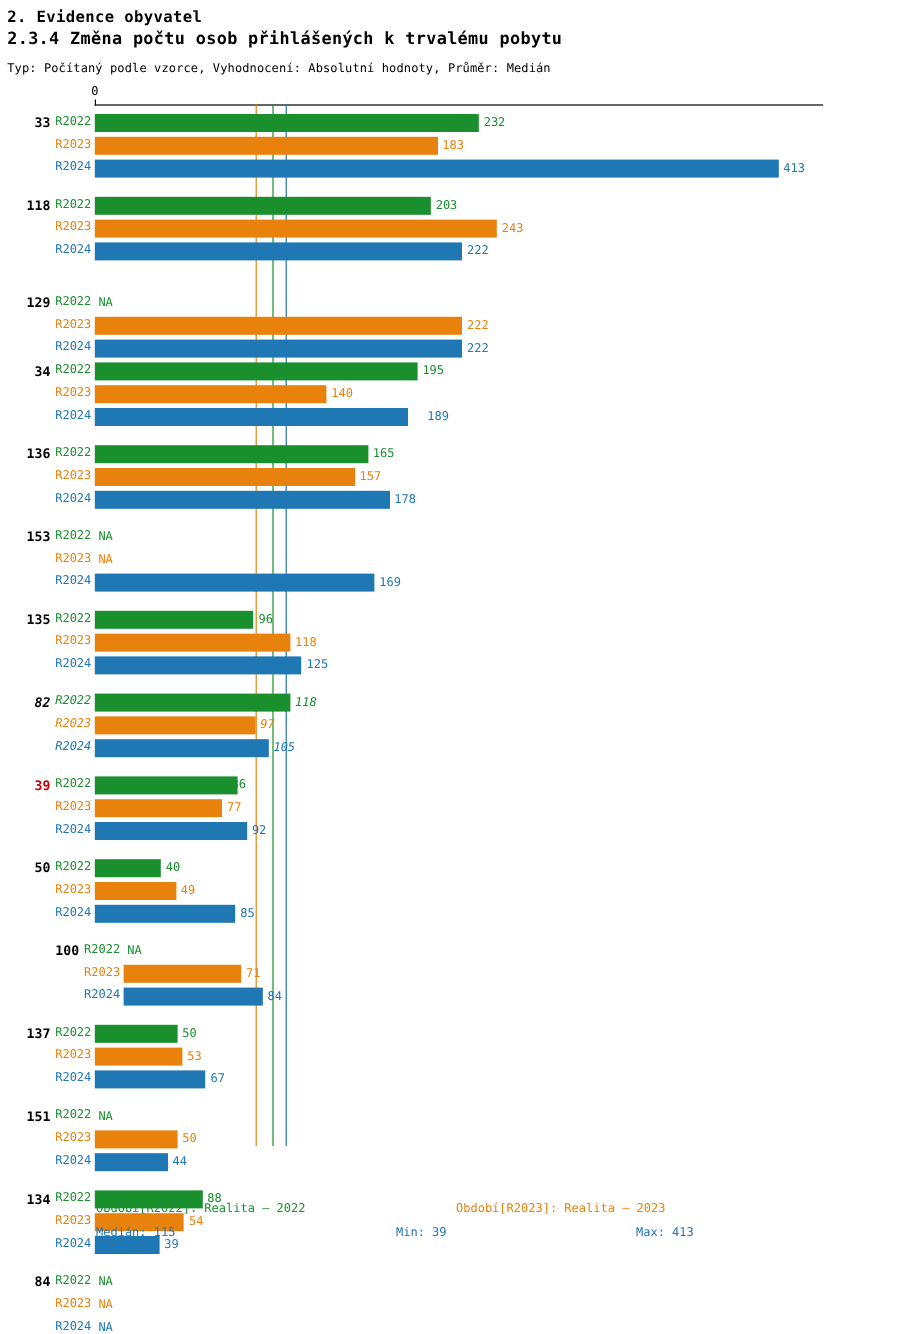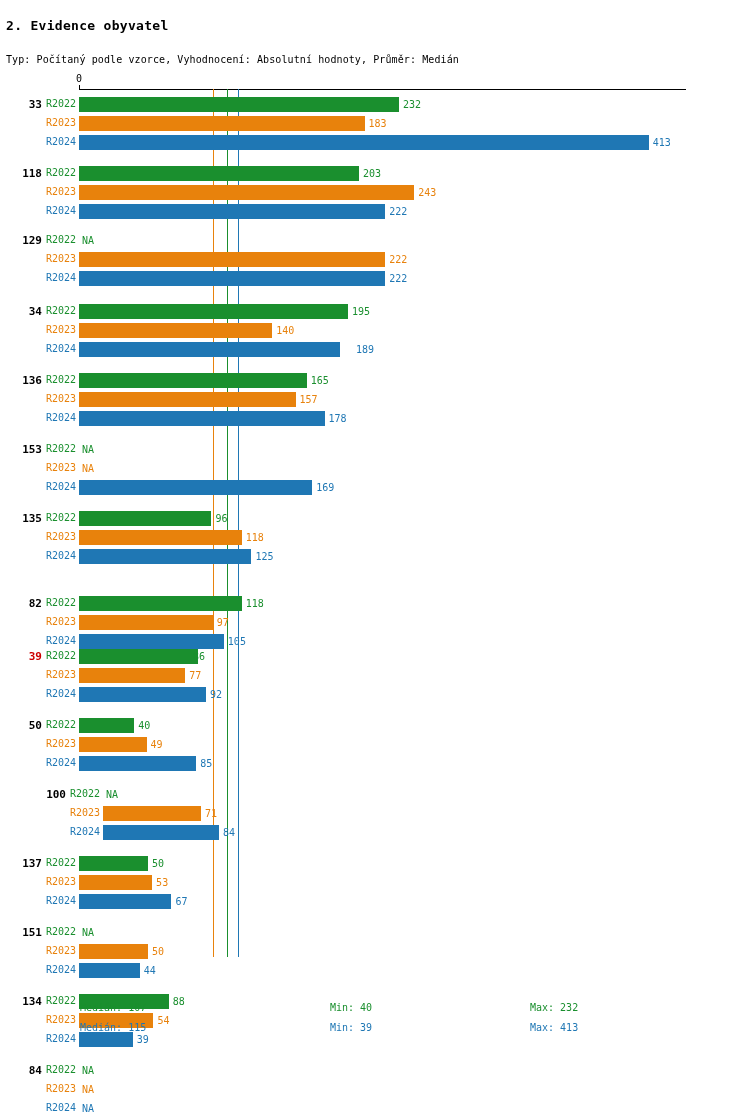--- a/index.html
+++ b/index.html
@@ -11,38 +11,38 @@
   body {
     width: 750px;
     height: 1112px;
     font-family: "DejaVu Sans Mono", "Liberation Mono", monospace;
     color: #000000;
     position: relative;
     overflow: hidden;
   }
 
   .header {
-    padding: 17px 6px 0 6px;
+    padding: 6px 6px 0 6px;
   }
   .title-main {
     font-size: 13px;
     font-weight: bold;
     line-height: 18px;
     letter-spacing: 0.3px;
   }
   .title-sub {
     font-size: 14px;
     font-weight: bold;
     line-height: 19px;
     letter-spacing: 0.3px;
   }
   .subtitle-note {
     font-size: 10px;
     line-height: 15px;
-    margin-top: 17px;
+    margin-top: 7px;
     letter-spacing: 0.1px;
   }
 
   .chart-area {
     position: relative;
     margin-top: 6px;
     height: 890px;
   }
 
   .axis-zero-label {
@@ -133,20 +133,21 @@
   }
   .c0 { color: #1a8f2e; }
   .c1 { color: #e8820c; }
   .c2 { color: #1f77b4; }
 </style>
 </head>
 <body>
 
 <div class="header">
   <div class="title-main">2. Evidence obyvatel</div>
+  <div class="title-sub">2.3.4 Změna počtu osob přihlášených k trvalému pobytu</div>
   <div class="subtitle-note">Typ: Počítaný podle vzorce, Vyhodnocení: Absolutní hodnoty, Průměr: Medián</div>
 </div>
 
 <div class="chart-area" id="chart-area">
   <div class="axis-zero-label">0</div>
   <div class="axis-top-line"></div>
   <div class="axis-tick" style="left:79px;"></div>
 <div class="vline" style="left: 212.816px; background: rgb(232, 130, 12);"></div>
     <div class="vline" style="left: 226.611px; background: rgb(26, 143, 46);"></div>
     <div class="vline" style="left: 237.648px; background: rgb(31, 119, 180);"></div>
@@ -179,21 +180,21 @@
         <div class="row-label" style="color: rgb(232, 130, 12);">R2023</div>
         <div class="bar" style="width: 335.23px; background: rgb(232, 130, 12);"></div>
         <div class="bar-value" style="left: 418.23px; color: rgb(232, 130, 12);">243</div>
       </div>
       <div class="bar-row" style="top: 38px;">
         <div class="row-label" style="color: rgb(31, 119, 180);">R2024</div>
         <div class="bar" style="width: 306.259px; background: rgb(31, 119, 180);"></div>
         <div class="bar-value" style="left: 389.259px; color: rgb(31, 119, 180);">222</div>
       </div>
     </div>
-    <div class="group" style="top: 158px; height: 57px;">
+    <div class="group" style="top: 172px; height: 57px;">
       <div class="group-label" style="top: 3px;">129</div>
       <div class="bar-row" style="top: 0px;">
         <div class="row-label" style="color: rgb(26, 143, 46);">R2022</div>
         <div class="bar-value" style="left: 82px; color: rgb(26, 143, 46);">NA</div>
       </div>
       <div class="bar-row" style="top: 19px;">
         <div class="row-label" style="color: rgb(232, 130, 12);">R2023</div>
         <div class="bar" style="width: 306.259px; background: rgb(232, 130, 12);"></div>
         <div class="bar-value" style="left: 389.259px; color: rgb(232, 130, 12);">222</div>
       </div>
@@ -266,21 +267,21 @@
         <div class="row-label" style="color: rgb(232, 130, 12);">R2023</div>
         <div class="bar" style="width: 162.786px; background: rgb(232, 130, 12);"></div>
         <div class="bar-value" style="left: 245.786px; color: rgb(232, 130, 12);">118</div>
       </div>
       <div class="bar-row" style="top: 38px;">
         <div class="row-label" style="color: rgb(31, 119, 180);">R2024</div>
         <div class="bar" style="width: 172.443px; background: rgb(31, 119, 180);"></div>
         <div class="bar-value" style="left: 255.443px; color: rgb(31, 119, 180);">125</div>
       </div>
     </div>
-    <div class="group" style="top: 521px; height: 57px;">
+    <div class="group" style="top: 505px; height: 57px; font-style: italic;">
       <div class="group-label" style="top: 3px;">82</div>
       <div class="bar-row" style="top: 0px;">
         <div class="row-label" style="color: rgb(26, 143, 46);">R2022</div>
         <div class="bar" style="width: 162.786px; background: rgb(26, 143, 46);"></div>
         <div class="bar-value" style="left: 245.786px; color: rgb(26, 143, 46);">118</div>
       </div>
       <div class="bar-row" style="top: 19px;">
         <div class="row-label" style="color: rgb(232, 130, 12);">R2023</div>
         <div class="bar" style="width: 133.816px; background: rgb(232, 130, 12);"></div>
         <div class="bar-value" style="left: 216.816px; color: rgb(232, 130, 12);">97</div>
@@ -408,23 +409,22 @@
         <div class="bar-value" style="left: 82px; color: rgb(232, 130, 12);">NA</div>
       </div>
       <div class="bar-row" style="top: 38px;">
         <div class="row-label" style="color: rgb(31, 119, 180);">R2024</div>
         <div class="bar-value" style="left: 82px; color: rgb(31, 119, 180);">NA</div>
       </div>
     </div>
   </div>
 
 <div class="legend">
-  <div class="legend-row" style="height:20px;">
-    <div class="legend-cell c0" style="left:80px;">Medián: 107</div>
-    <div class="legend-cell c0" style="left:330px;">Min: 40</div>
-    <div class="legend-cell c0" style="left:530px;">Max: 232</div>
+  <div class="legend-row">
+    <div class="legend-cell c0" style="left:80px;">Období[R2022]: Realita – 2022</div>
+    <div class="legend-cell c1" style="left:380px;">Období[R2023]: Realita – 2023</div>
   </div>
   <div class="legend-row" style="height:20px;">
     <div class="legend-cell c2" style="left:80px;">Medián: 115</div>
     <div class="legend-cell c2" style="left:330px;">Min: 39</div>
     <div class="legend-cell c2" style="left:530px;">Max: 413</div>
   </div>
 </div>
 
 </body></html>

